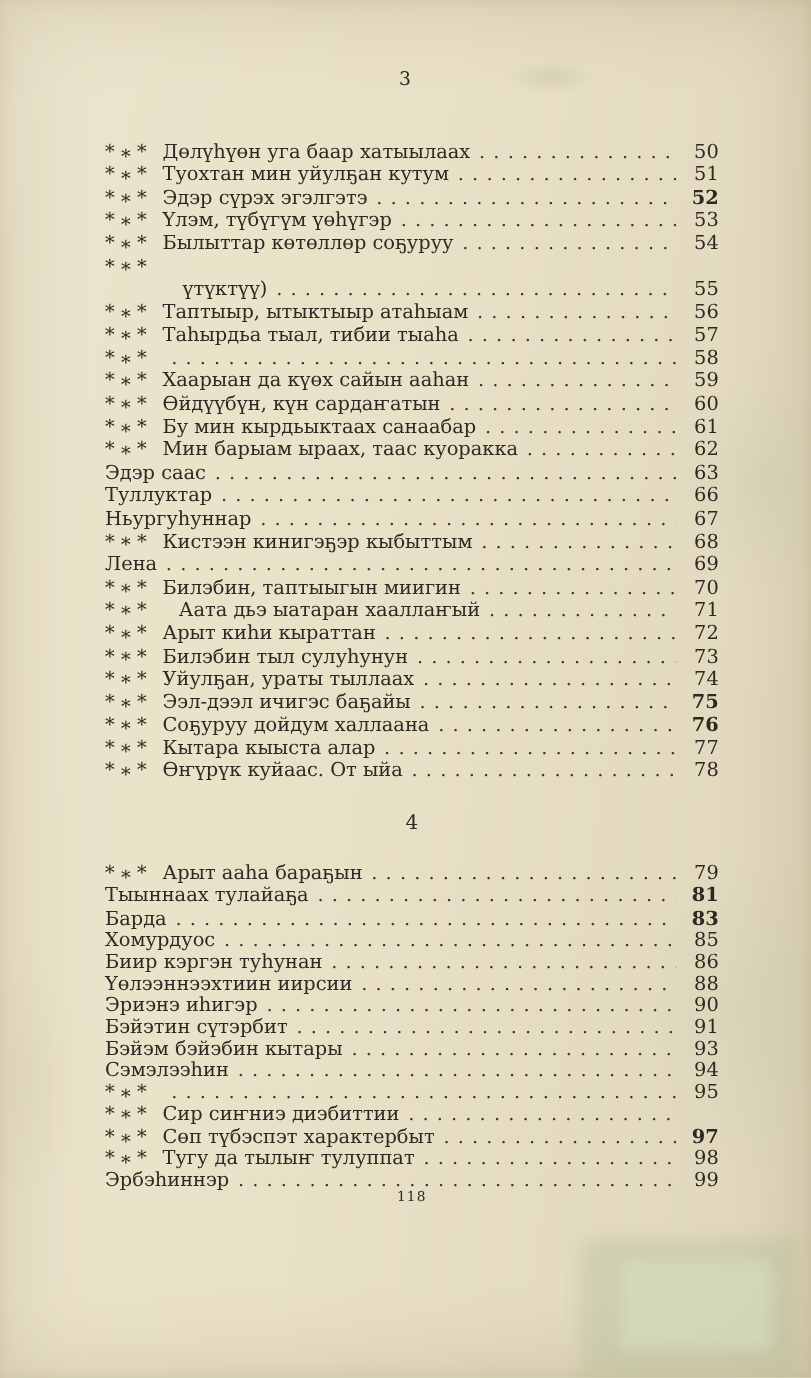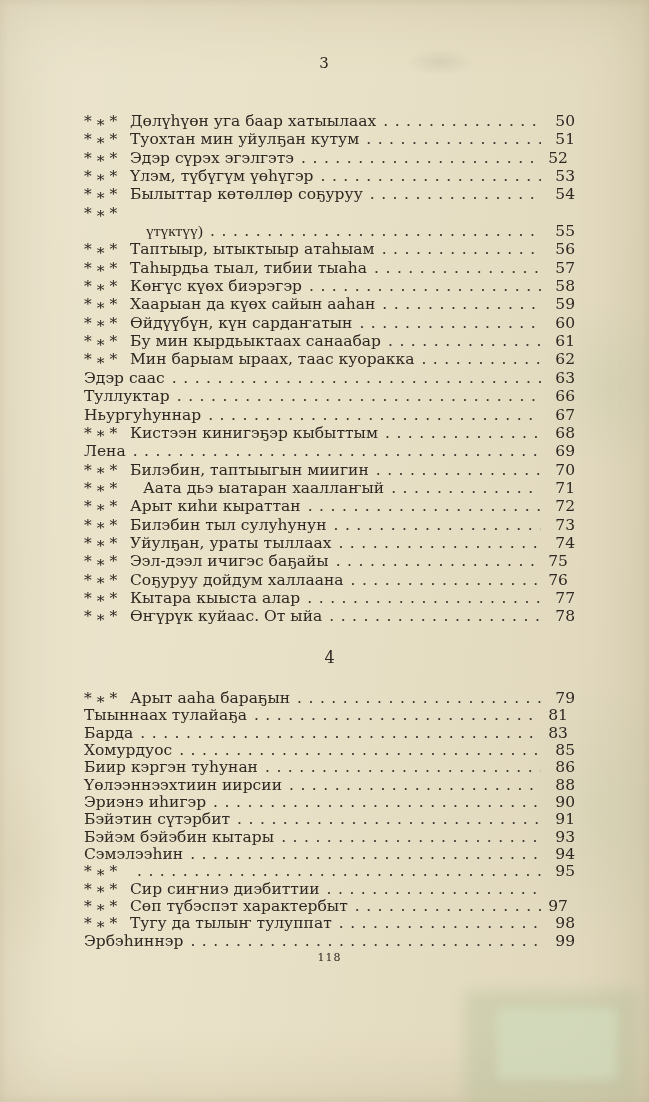--- a/index.html
+++ b/index.html
@@ -22,24 +22,24 @@
   .sec-head{position:absolute;top:648px;left:84px;width:491px;text-align:center;font-size:16px;}
   .folio{position:absolute;top:951px;left:84px;width:491px;text-align:center;font-size:11px;letter-spacing:1px;}
   .toc{position:absolute;left:84px;width:491px;font-size:15.5px;}
   .toc-a{top:112px;line-height:18.35px;}
   .toc-b{top:690px;line-height:17.35px;}
   .row{display:flex;align-items:baseline;white-space:nowrap;}
   .ast{display:inline-block;width:46px;flex:none;}
   .ast .mid{position:relative;top:3.5px;padding:0 5px;}
   .title{flex:none;}
   .title.indent{padding-left:13px;}
-  .row.cont .title{padding-left:62px;font-family:Liberation Serif, serif;}
+  .row.cont .title{padding-left:62px;}
   .leader{flex:1 1 auto;overflow:hidden;white-space:nowrap;letter-spacing:6.5px;padding-left:7px;color:#37322b;}
   .pnum{flex:none;width:34px;text-align:right;}
-  .pnum.bold{font-weight:normal;text-align:center;}
+  .pnum.bold{font-weight:bold;}
   .stain{position:absolute;pointer-events:none;}
   .s1{right:-30px;top:300px;width:140px;height:170px;opacity:.16;background:radial-gradient(closest-side,var(--show,#a9b98f),transparent);}
   .s2{right:-40px;top:680px;width:170px;height:260px;opacity:.14;background:radial-gradient(closest-side,var(--show,#a9b98f),transparent);}
   .s3{right:10px;top:990px;width:175px;height:112px;opacity:.32;background:var(--show,#a9b98f);filter:blur(7px);border-radius:8px;}
   .s3b{right:32px;top:1008px;width:120px;height:72px;opacity:.5;background:#d6e3c6;filter:blur(5px);border-radius:4px;}
   .s4{left:405px;top:48px;width:70px;height:28px;opacity:.12;background:radial-gradient(closest-side,#6b6b55,transparent);}
   .s5{left:-25px;top:760px;width:90px;height:210px;opacity:.10;background:radial-gradient(closest-side,#b0a474,transparent);}
 </style>
 </head>
 <body>
@@ -101,21 +101,20 @@
         <span class="pnum">56</span>
       </div>
       <div class="row">
         <span class="ast"><span class="side">*</span><span class="mid">*</span><span class="side">*</span></span>
         <span class="title">Таһырдьа тыал, тибии тыаһа</span>
         <span class="leader">............................................................</span>
         <span class="pnum">57</span>
       </div>
       <div class="row">
         <span class="ast"><span class="side">*</span><span class="mid">*</span><span class="side">*</span></span>
-        <span class="title">Көҥүс күөх биэрэгэр</span>
         <span class="leader">............................................................</span>
         <span class="pnum">58</span>
       </div>
       <div class="row">
         <span class="ast"><span class="side">*</span><span class="mid">*</span><span class="side">*</span></span>
         <span class="title">Хаарыан да күөх сайын ааһан</span>
         <span class="leader">............................................................</span>
         <span class="pnum">59</span>
       </div>
       <div class="row">

